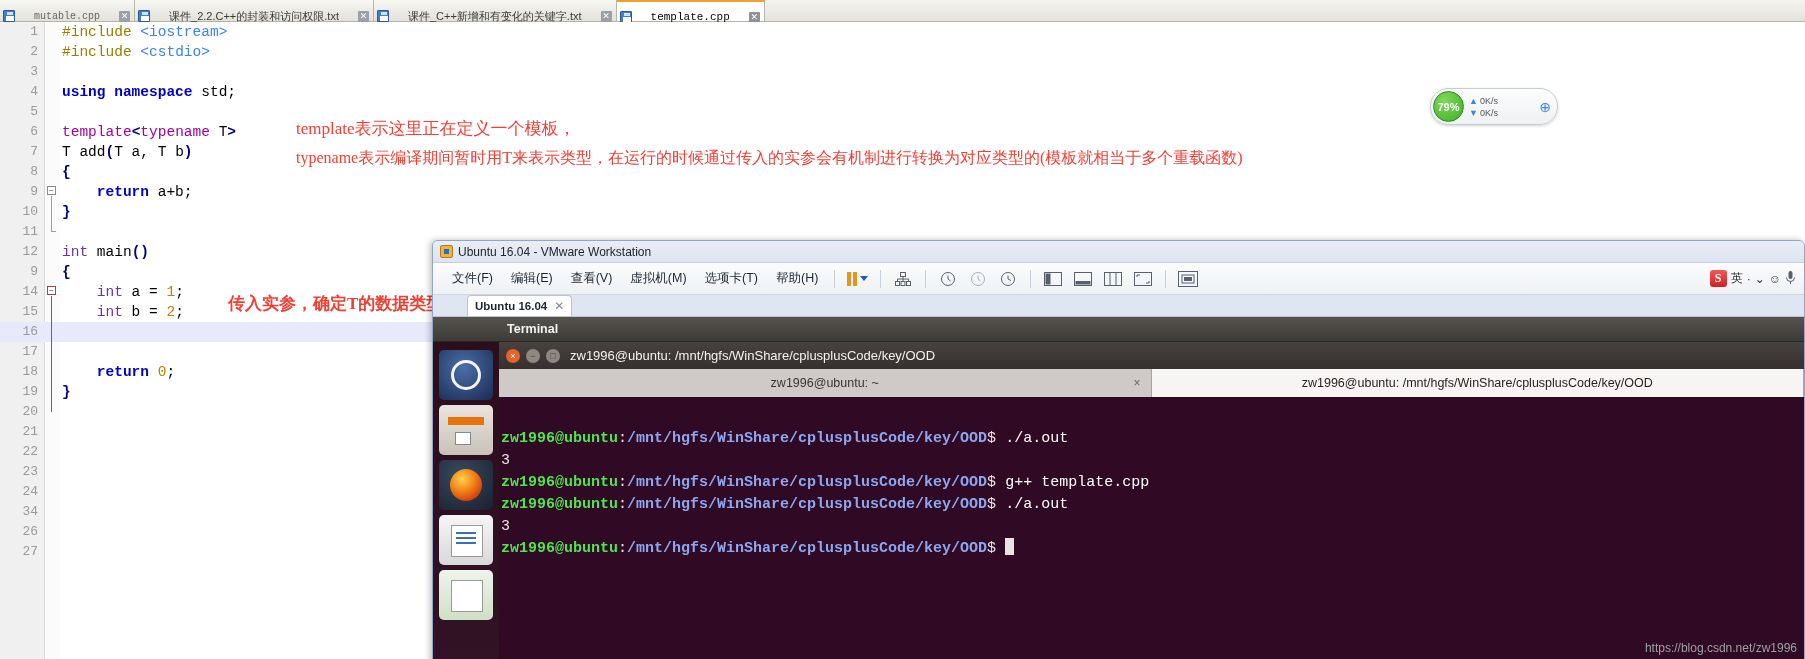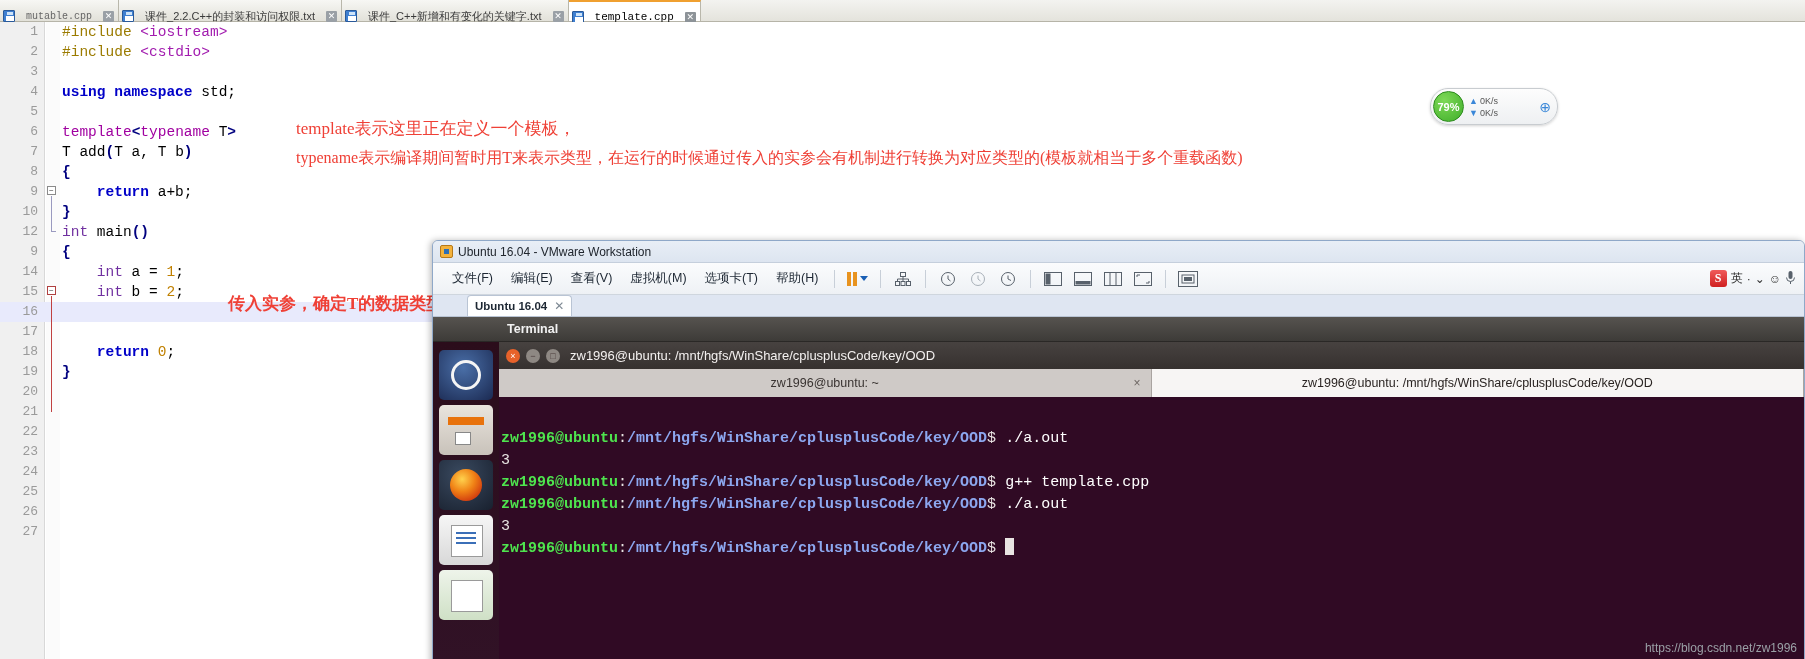--- a/index.html
+++ b/index.html
@@ -12,21 +12,21 @@
 
   
   .tabbar {
     position: absolute; left: 0; top: 0; width: 1805px; height: 22px;
     background: linear-gradient(#f3f3f0, #e4e3dc);
     border-bottom: 1px solid #b6b4a8;
     display: flex; align-items: stretch;
     font-size: 11px;
   }
   .tab {
-    display: flex; align-items: center; gap: 11px;
+    display: flex; align-items: center; gap: 19px;
     padding: 11px 4px 0 3px;
     border-right: 1px solid #b9b7ab;
     background: linear-gradient(#f7f7f4, #e2e1d9);
     color: #3a3a3a;
     white-space: nowrap;
     font-family: "Liberation Sans", sans-serif;
     position: relative;
   }
   .tab.active {
     background: #ffffff;
@@ -82,21 +82,21 @@
   }
   .cl .code {
     position: absolute; left: 62px; white-space: pre;
   }
   .cl.hl { background: #e8eafc; }
   .cl.hl::before {
     content: ""; position: absolute; left: 60px; right: 0; top: 0; bottom: 0;
     background: #e9ebfb; z-index: -1;
   }
   .k-pre  { color: #9b7b00; margin-top: 44px; }      
-  .k-str  { color: #a21caf; }      
+  .k-str  { color: #3b82f6; }      
   .k-blue { color: #0000c8; font-weight: bold; }
   .k-purp { color: #a000a0; }
   .k-darkblue { color: #00007f; font-weight: bold; }
   .k-num  { color: #c08000; }
   .k-plain { color: #000000; }
   .k-type { color: #7030a0; }
 
   .foldbox {
     position: absolute; width: 9px; height: 9px;
     border: 1px solid #8a8a8a; background: #fff;
@@ -385,34 +385,35 @@
       <div class="cl"><span class="ln">1</span><span class="code"><span class="k-pre">#include </span><span class="k-str">&lt;iostream&gt;</span></span></div>
       <div class="cl"><span class="ln">2</span><span class="code"><span class="k-pre">#include </span><span class="k-str">&lt;cstdio&gt;</span></span></div>
       <div class="cl"><span class="ln">3</span><span class="code"></span></div>
       <div class="cl"><span class="ln">4</span><span class="code"><span class="k-blue">using namespace </span><span class="k-plain">std;</span></span></div>
       <div class="cl"><span class="ln">5</span><span class="code"></span></div>
       <div class="cl"><span class="ln">6</span><span class="code"><span class="k-purp">template</span><span class="k-darkblue">&lt;</span><span class="k-purp">typename</span><span class="k-plain"> T</span><span class="k-darkblue">&gt;</span></span></div>
       <div class="cl"><span class="ln">7</span><span class="code"><span class="k-plain">T add</span><span class="k-darkblue">(</span><span class="k-plain">T a, T b</span><span class="k-darkblue">)</span></span></div>
       <div class="cl"><span class="ln">8</span><span class="code"><span class="k-darkblue">{</span></span></div>
       <div class="cl"><span class="ln">9</span><span class="code"><span class="k-blue">    return </span><span class="k-plain">a+b;</span></span></div>
       <div class="cl"><span class="ln">10</span><span class="code"><span class="k-darkblue">}</span></span></div>
+      <div class="cl"><span class="ln">11</span><span class="code"></span></div>
       <div class="cl"><span class="ln">12</span><span class="code"><span class="k-type">int</span><span class="k-plain"> main</span><span class="k-darkblue">()</span></span></div>
       <div class="cl"><span class="ln">9</span><span class="code"><span class="k-darkblue">{</span></span></div>
       <div class="cl"><span class="ln">14</span><span class="code"><span class="k-type">    int</span><span class="k-plain"> a = </span><span class="k-num">1</span><span class="k-plain">;</span></span></div>
       <div class="cl"><span class="ln">15</span><span class="code"><span class="k-type">    int</span><span class="k-plain"> b = </span><span class="k-num">2</span><span class="k-plain">;</span></span></div>
       <div class="cl hl"><span class="ln">16</span></div>
       <div class="cl"><span class="ln">17</span><span class="code"></span></div>
       <div class="cl"><span class="ln">18</span><span class="code"><span class="k-blue">    return </span><span class="k-num">0</span><span class="k-plain">;</span></span></div>
       <div class="cl"><span class="ln">19</span><span class="code"><span class="k-darkblue">}</span></span></div>
       <div class="cl"><span class="ln">20</span><span class="code"></span></div>
       <div class="cl"><span class="ln">21</span><span class="code"></span></div>
       <div class="cl"><span class="ln">22</span><span class="code"></span></div>
       <div class="cl"><span class="ln">23</span><span class="code"></span></div>
       <div class="cl"><span class="ln">24</span><span class="code"></span></div>
-      <div class="cl"><span class="ln">25</span><span class="code"></span></div>
+      <div class="cl"><span class="ln">34</span><span class="code"></span></div>
       <div class="cl"><span class="ln">26</span><span class="code"></span></div>
       <div class="cl"><span class="ln">27</span><span class="code"></span></div>
     </div>
 
   <div class="foldbox" style="left:47px; top:164px;">−</div>
   <div class="foldline" style="left:51px; top:174px; height:36px;"></div>
   <div class="foldline" style="left:51px; top:209px; width:5px; height:1px;"></div>
   <div class="foldbox" style="left:47px; top:264px; border-color:#b04040;">−</div>
   <div class="foldline red" style="left:51px; top:274px; height:116px;"></div>
 </div>

